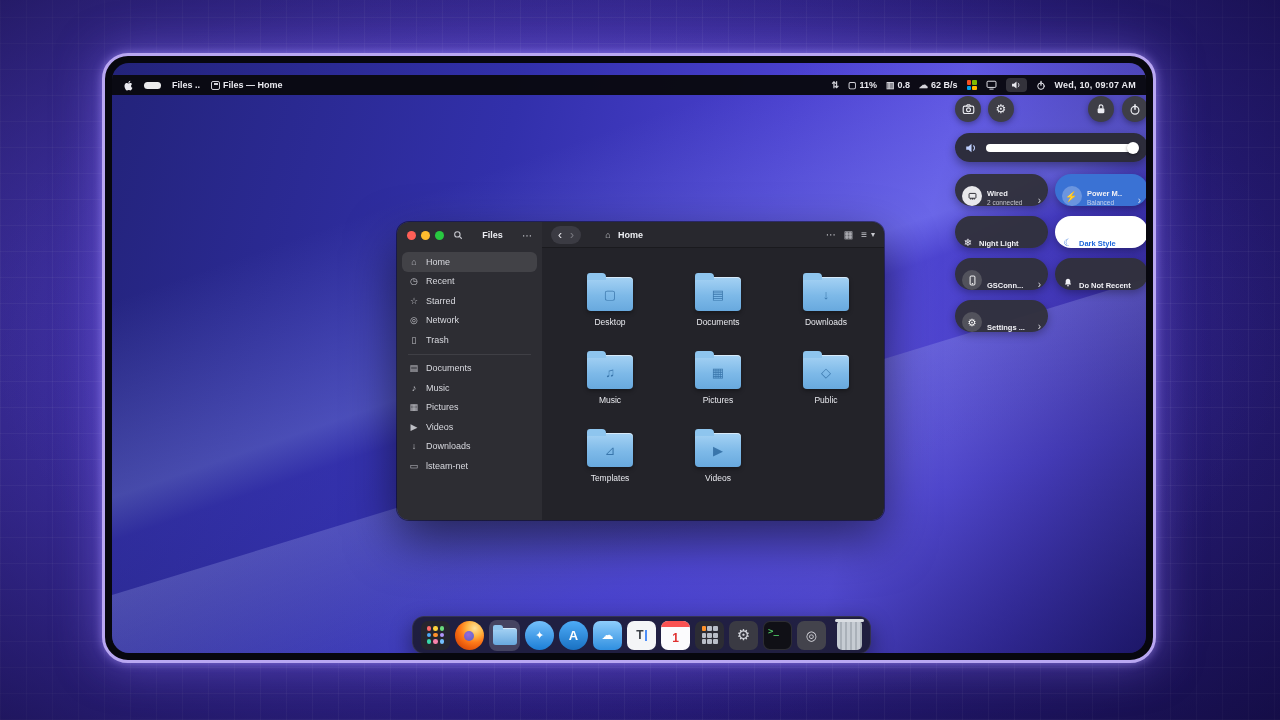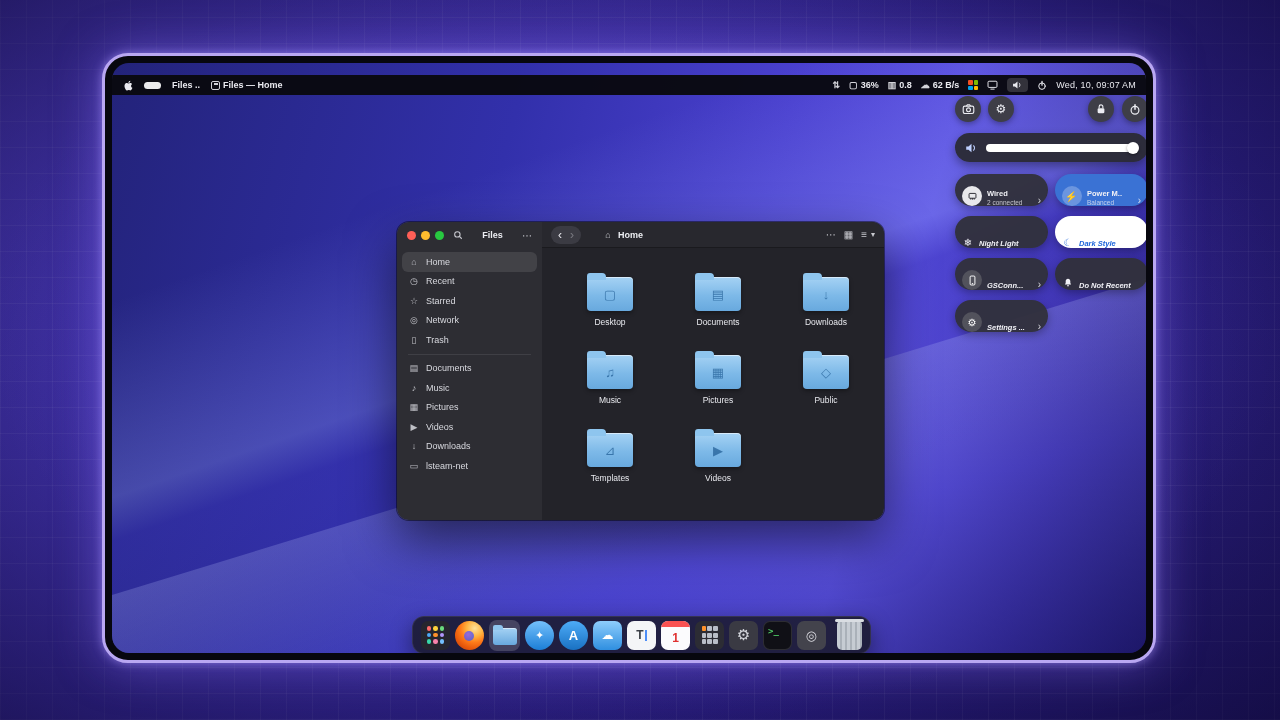--- a/index.html
+++ b/index.html
@@ -45,21 +45,21 @@
   .wt-sq { width:9px; height:9px; border:1px solid #cfcfd6; border-radius:2px; display:inline-block; position:relative; }
   .wt-sq::after { content:''; position:absolute; left:1.5px; top:1.5px; width:4px; height:2px; background:#cfcfd6; }
   .tb-glyph { font-size:9px; opacity:.9; }
   .logo4 { width:10px; height:10px; display:grid; grid-template-columns:1fr 1fr; gap:1px; }
   .logo4 i { border-radius:1px; }
   .logo4 i:nth-child(1){background:#f25022;} .logo4 i:nth-child(2){background:#7fba00;}
   .logo4 i:nth-child(3){background:#00a4ef;} .logo4 i:nth-child(4){background:#ffb900;}
   .volbox { background:rgba(255,255,255,.16); border-radius:4px; padding:2px 5px; display:inline-flex; align-items:center; }
   .icn { display:inline-flex; align-items:center; justify-content:center; color:#e9e9ef; }
   .icn svg { display:block; }
-  .clock { font-weight:400; letter-spacing:.2px; }
+  .clock { font-weight:700; letter-spacing:.2px; }
 
   
   .qs { position:absolute; z-index:9; }
   .qs-circle { position:absolute; width:26px; height:26px; border-radius:50%;
     background:#3e3e47; border:none; color:#ecedf2; display:flex; align-items:center; justify-content:center;
     font-size:12px; cursor:pointer; box-shadow:0 2px 6px rgba(0,0,0,.35); }
   .qs-vol { position:absolute; left:843px; top:70px; width:193px; height:29px; border-radius:15px;
     background:rgba(42,42,52,.95); display:flex; align-items:center; padding:0 10px; gap:8px;
     box-shadow:0 4px 10px rgba(0,0,0,.35); }
   .qs-vol .track { flex:1; height:8px; border-radius:4px; background:#fff; position:relative; }
@@ -72,21 +72,21 @@
     padding:0 7px; gap:5px; font-family:inherit; box-shadow:0 3px 8px rgba(0,0,0,.3); }
   .qs-pill.blue { background:var(--accent,#3a72d4); }
   .qs-pill.light { background:#ffffff; color:var(--accent-text,#1c64d9); }
   .pill-circ { width:20px; height:20px; min-width:20px; border-radius:50%; display:flex; align-items:center; justify-content:center; }
   .pill-circ.white { background:#e8e8ec; color:#2b2b33; }
   .pill-circ.trans { background:rgba(255,255,255,.25); color:#fff; }
   .pill-circ.gray { background:#52525c; color:#fff; font-size:10px; }
   .pill-txt { display:flex; flex-direction:column; align-items:flex-start; line-height:1.15; overflow:hidden; }
   .pill-txt b { font-size:7.5px; font-weight:700; white-space:nowrap; }
   .pill-txt i { font-style:normal; font-size:6.5px; opacity:.75; white-space:nowrap; }
-  .pill-lab { font-size:7.5px; font-weight:700; white-space:nowrap;font-style:italic; }
+  .pill-lab { font-size:7.5px; font-weight:700; white-space:nowrap; }
   .pill-ic { font-size:10px; width:12px; text-align:center; }
   .chev { margin-left:auto; font-size:10px; opacity:.85; }
 
   
   .fwin { position:absolute; left:285px; top:159px; width:487px; height:298px; z-index:8;
     border-radius:12px; overflow:hidden; display:flex;
     box-shadow:0 20px 50px rgba(0,0,0,.55), 0 0 0 1px rgba(0,0,0,.45); }
   .f-side { width:145px; background:#2d2d33; display:flex; flex-direction:column; }
   .f-side-head { height:26px; display:flex; align-items:center; padding:12px 8px; gap:5px; }
   .tl { width:9px; height:9px; border-radius:50%; display:inline-block; cursor:pointer; }
@@ -189,21 +189,21 @@
           </span>
           <span class="tb-it">
             <span class="wt-sq"></span>
             <span>Files — Home</span>
           </span>
         </div>
         <div class="tb-right">
           <span class="tb-glyph">⇅</span>
           <span class="tb-it">
             <span class="tb-glyph">▢</span>
-            <span>36%</span>
+            <span>11%</span>
           </span>
           <span class="tb-it">
             <span class="tb-glyph">▥</span>
             <span>0.8</span>
           </span>
           <span class="tb-it">
             <span class="tb-glyph">☁</span>
             <span>62 B/s</span>
           </span>
           <span class="logo4">

